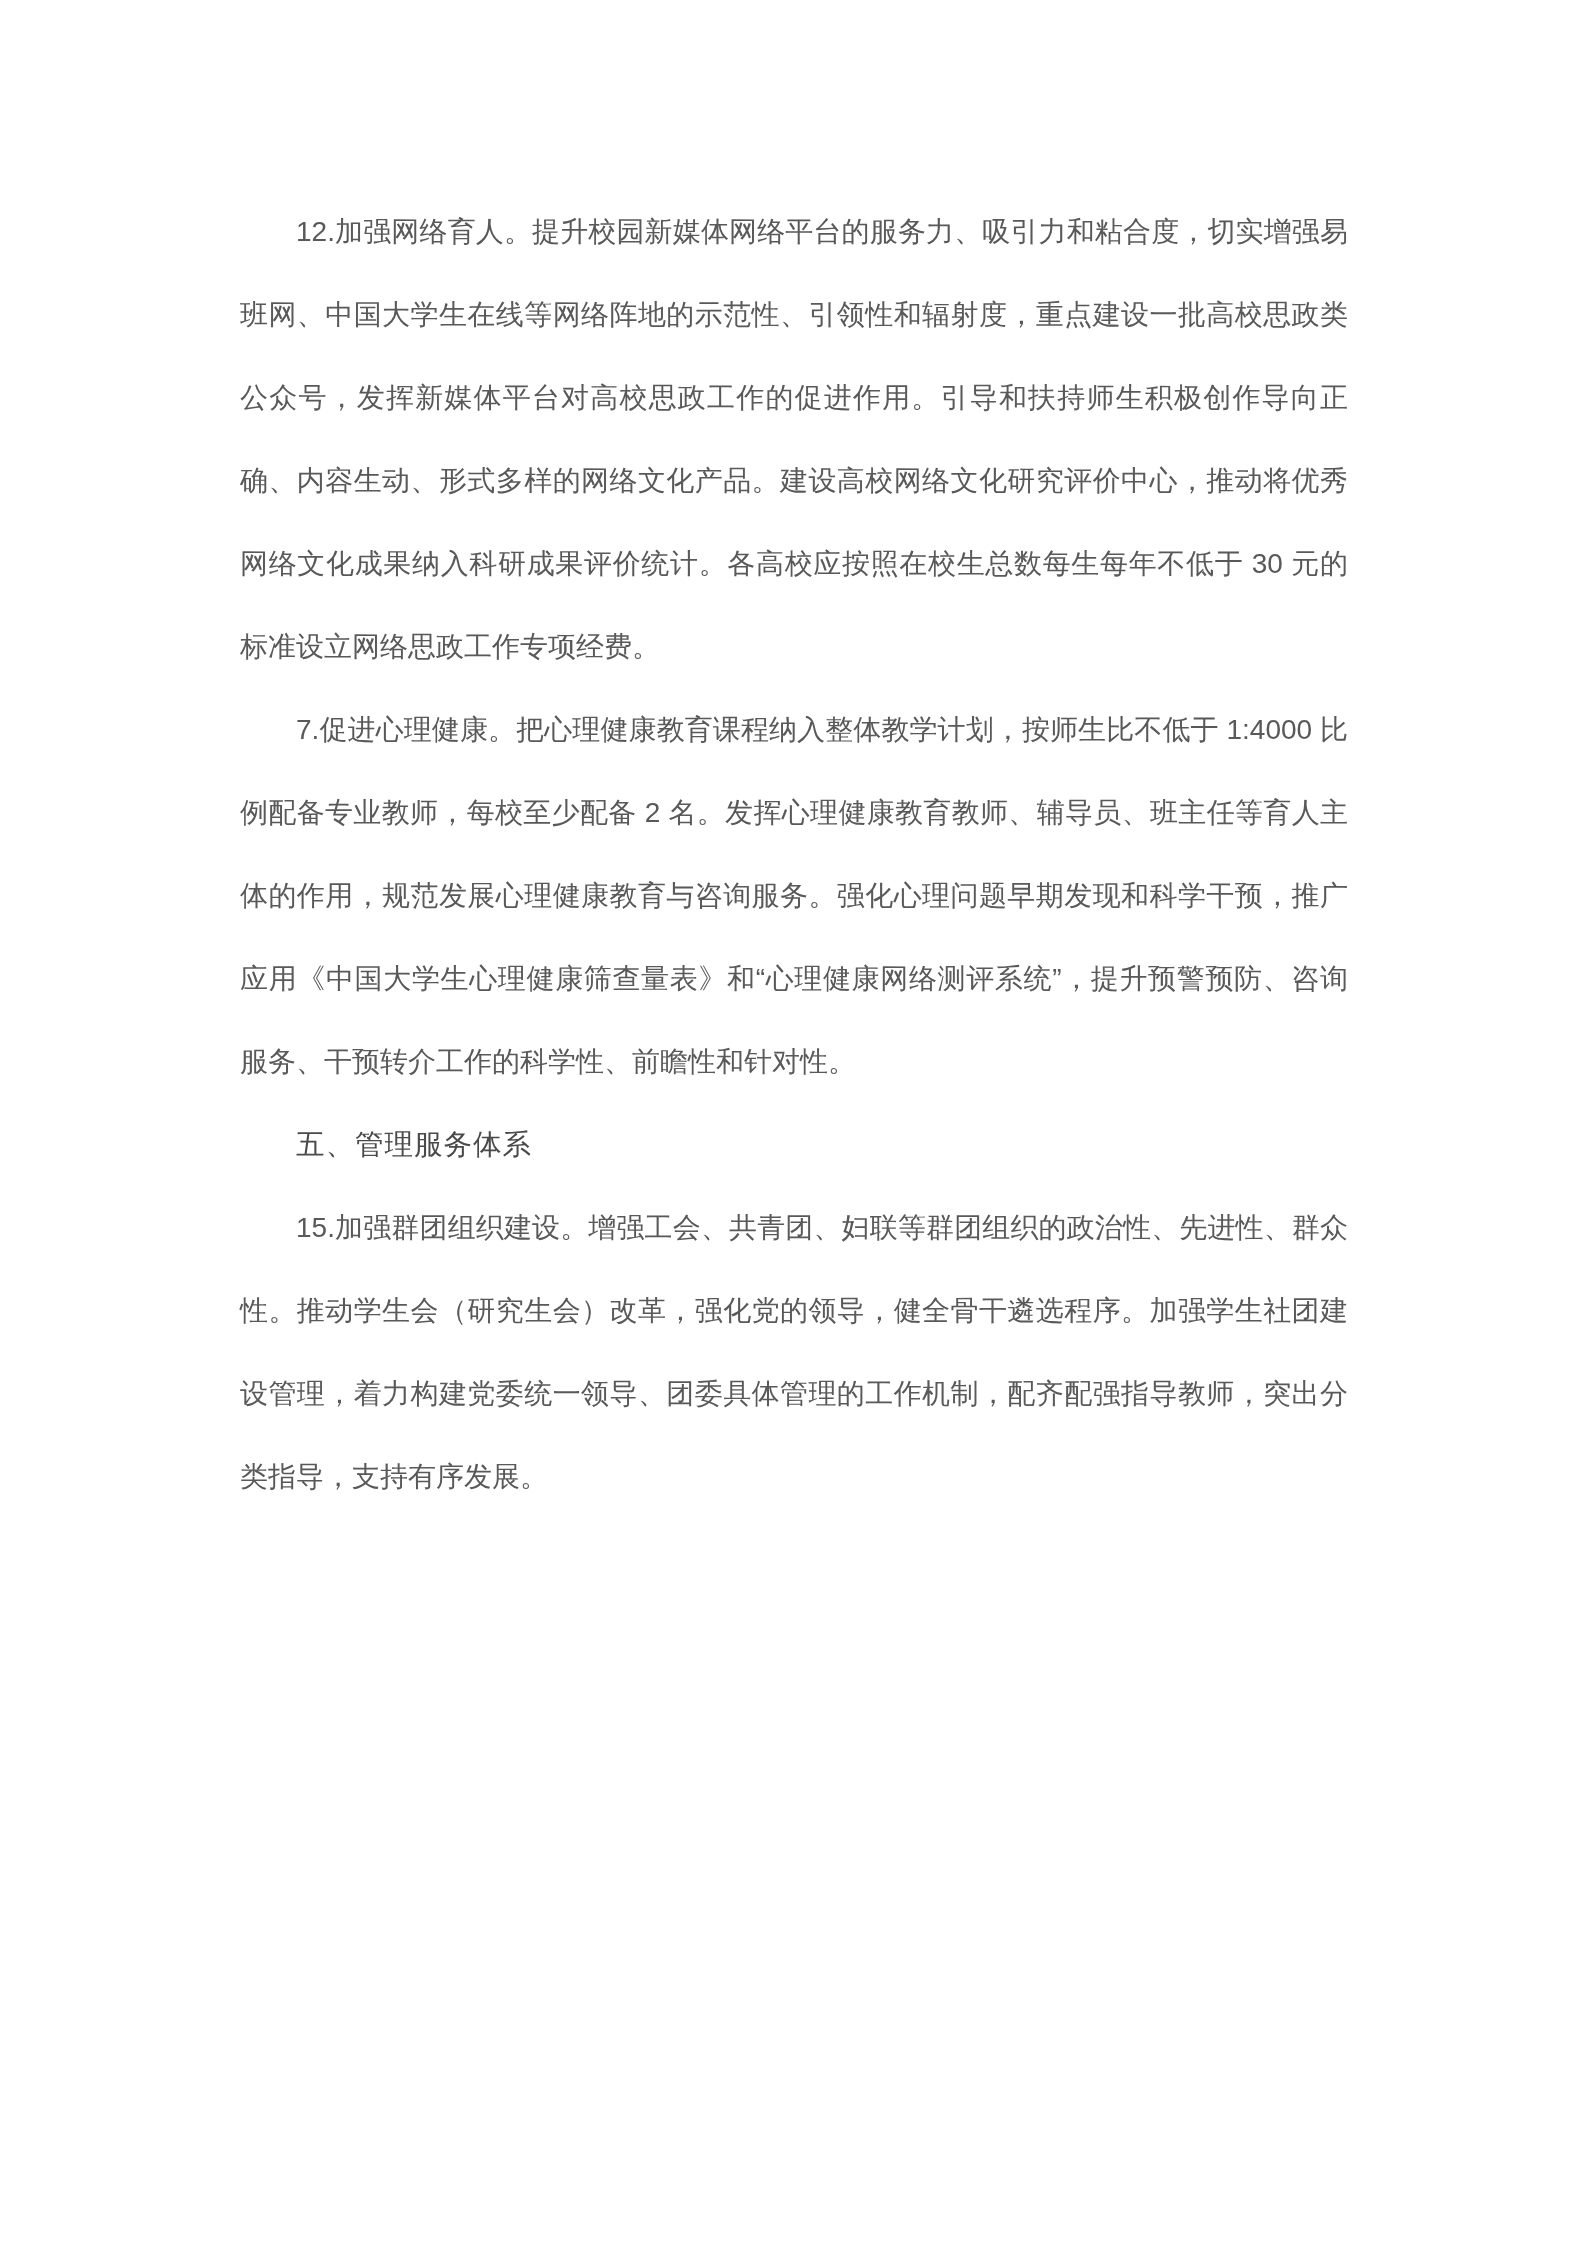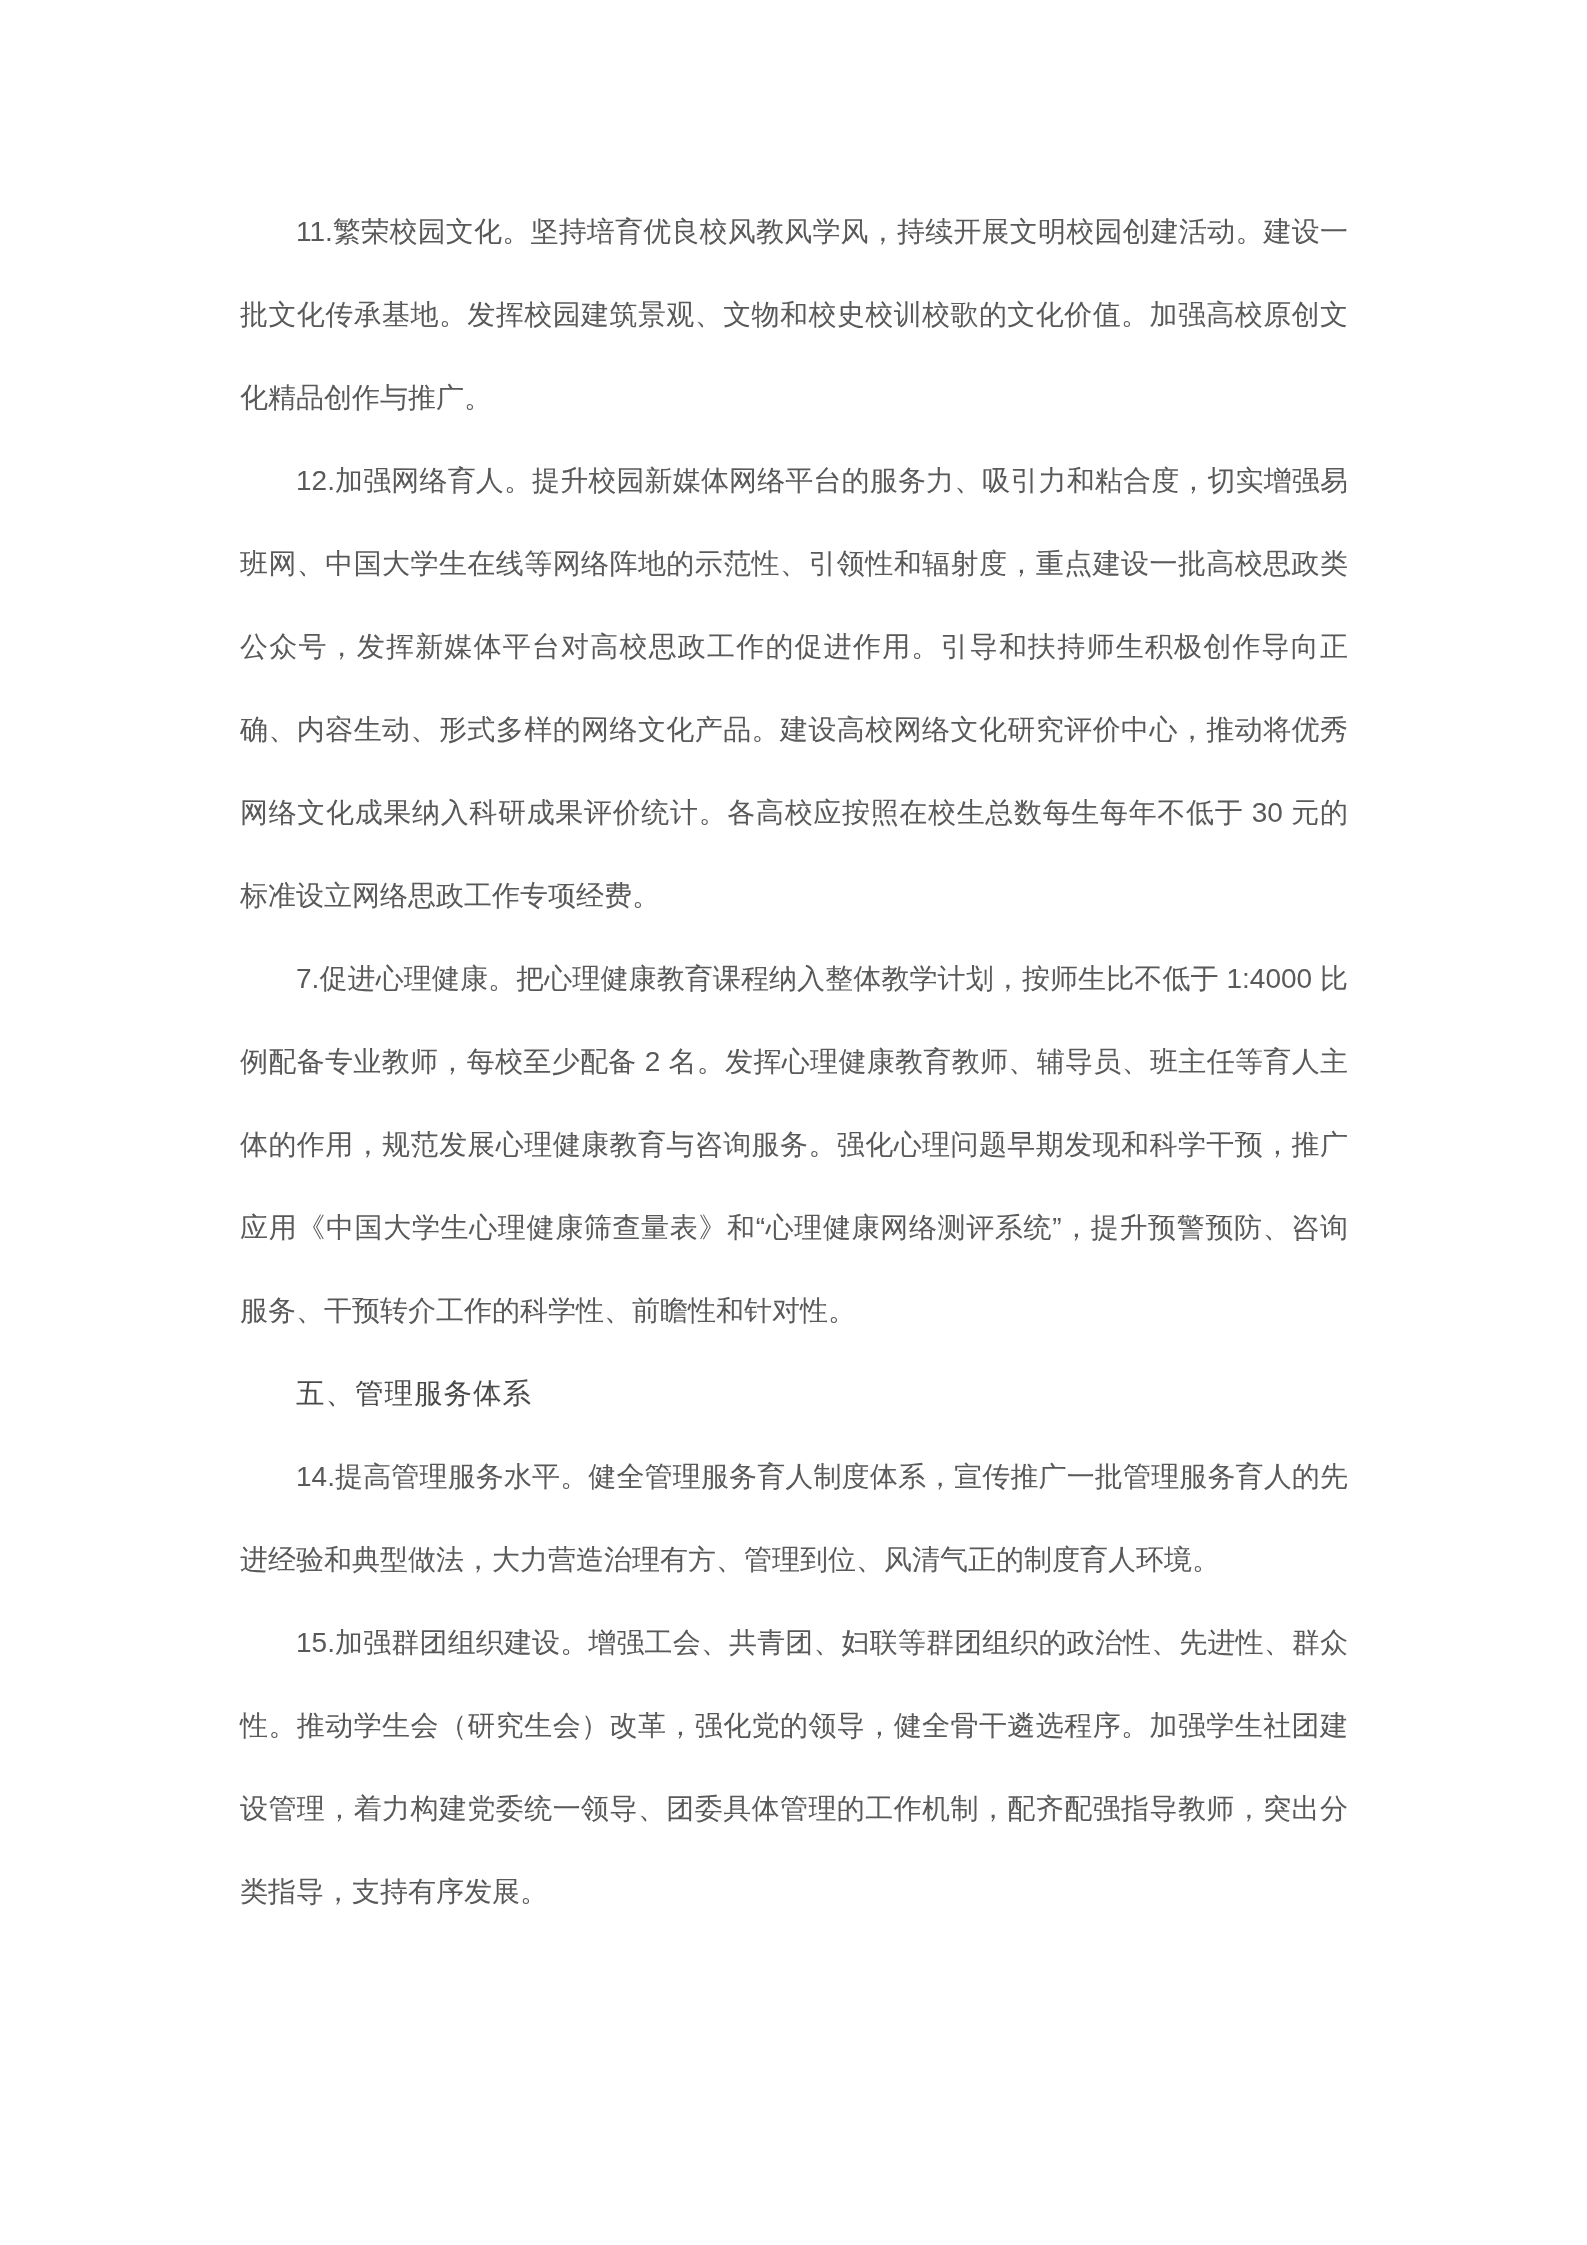--- a/index.html
+++ b/index.html
@@ -35,19 +35,17 @@
     color: #4a4a4a;
     text-indent: 56px;
     font-weight: 400;
     letter-spacing: 1px;
   }
 </style>
 </head>
 <body>
 
 <div class="doc">
-  <p class="para">11.繁荣校园文化。坚持培育优良校风教风学风，持续开展文明校园创建活动。建设一批文化传承基地。发挥校园建筑景观、文物和校史校训校歌的文化价值。加强高校原创文化精品创作与推广。</p>
   <p class="para">12.加强网络育人。提升校园新媒体网络平台的服务力、吸引力和粘合度，切实增强易班网、中国大学生在线等网络阵地的示范性、引领性和辐射度，重点建设一批高校思政类公众号，发挥新媒体平台对高校思政工作的促进作用。引导和扶持师生积极创作导向正确、内容生动、形式多样的网络文化产品。建设高校网络文化研究评价中心，推动将优秀网络文化成果纳入科研成果评价统计。各高校应按照在校生总数每生每年不低于 30 元的标准设立网络思政工作专项经费。</p>
   <p class="para">7.促进心理健康。把心理健康教育课程纳入整体教学计划，按师生比不低于 1:4000 比例配备专业教师，每校至少配备 2 名。发挥心理健康教育教师、辅导员、班主任等育人主体的作用，规范发展心理健康教育与咨询服务。强化心理问题早期发现和科学干预，推广应用《中国大学生心理健康筛查量表》和“心理健康网络测评系统”，提升预警预防、咨询服务、干预转介工作的科学性、前瞻性和针对性。</p>
   <h2 class="heading">五、管理服务体系</h2>
-  <p class="para">14.提高管理服务水平。健全管理服务育人制度体系，宣传推广一批管理服务育人的先进经验和典型做法，大力营造治理有方、管理到位、风清气正的制度育人环境。</p>
   <p class="para">15.加强群团组织建设。增强工会、共青团、妇联等群团组织的政治性、先进性、群众性。推动学生会（研究生会）改革，强化党的领导，健全骨干遴选程序。加强学生社团建设管理，着力构建党委统一领导、团委具体管理的工作机制，配齐配强指导教师，突出分类指导，支持有序发展。</p>
 </div>
 
 </body></html>

